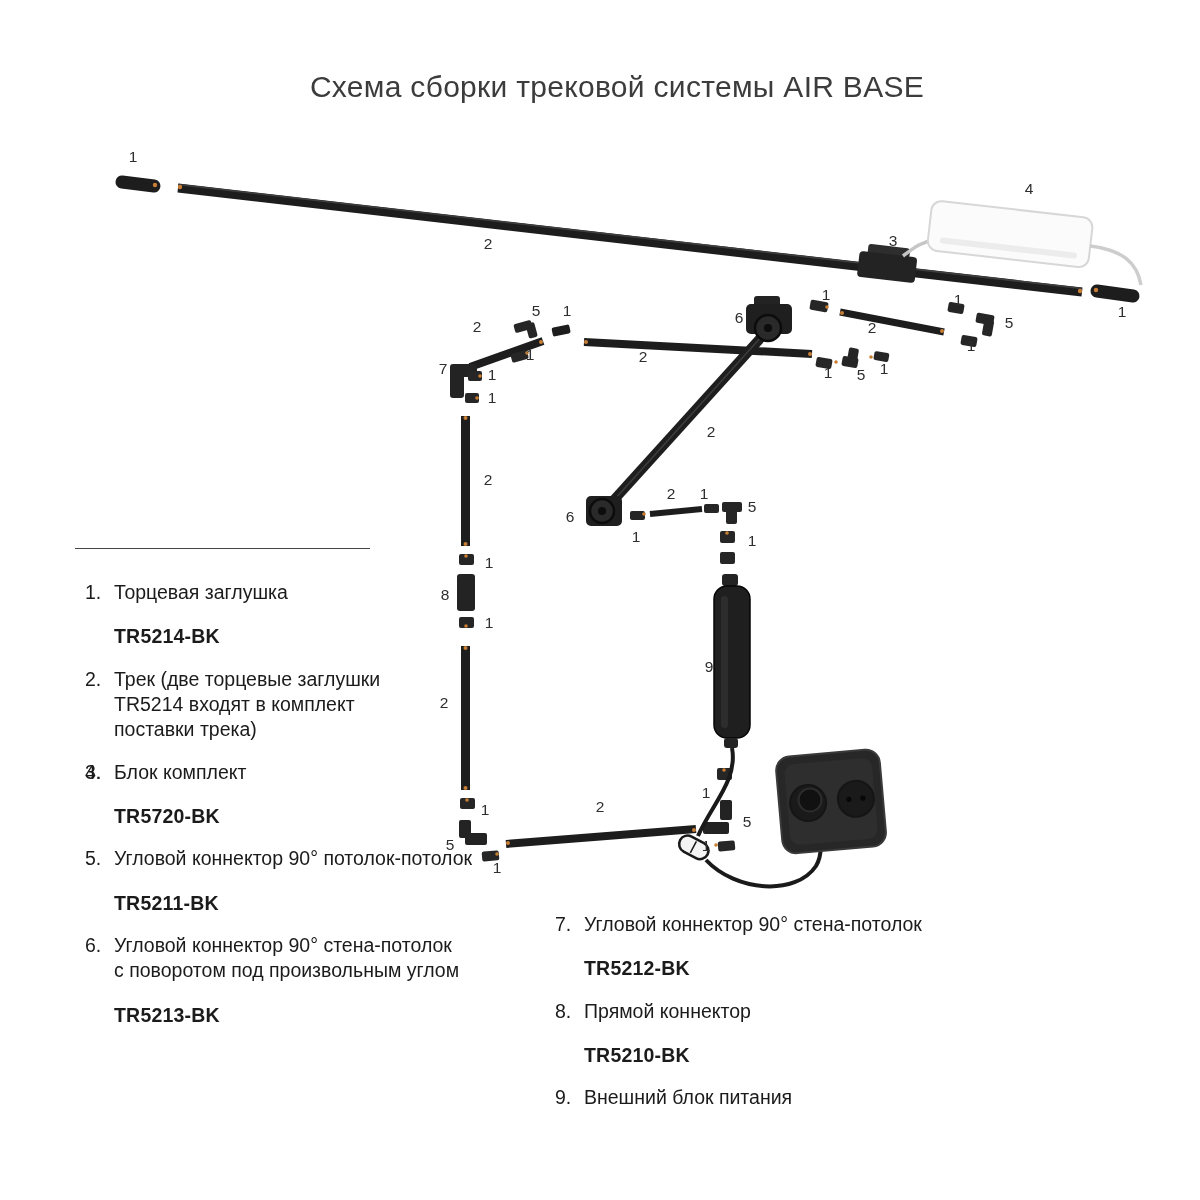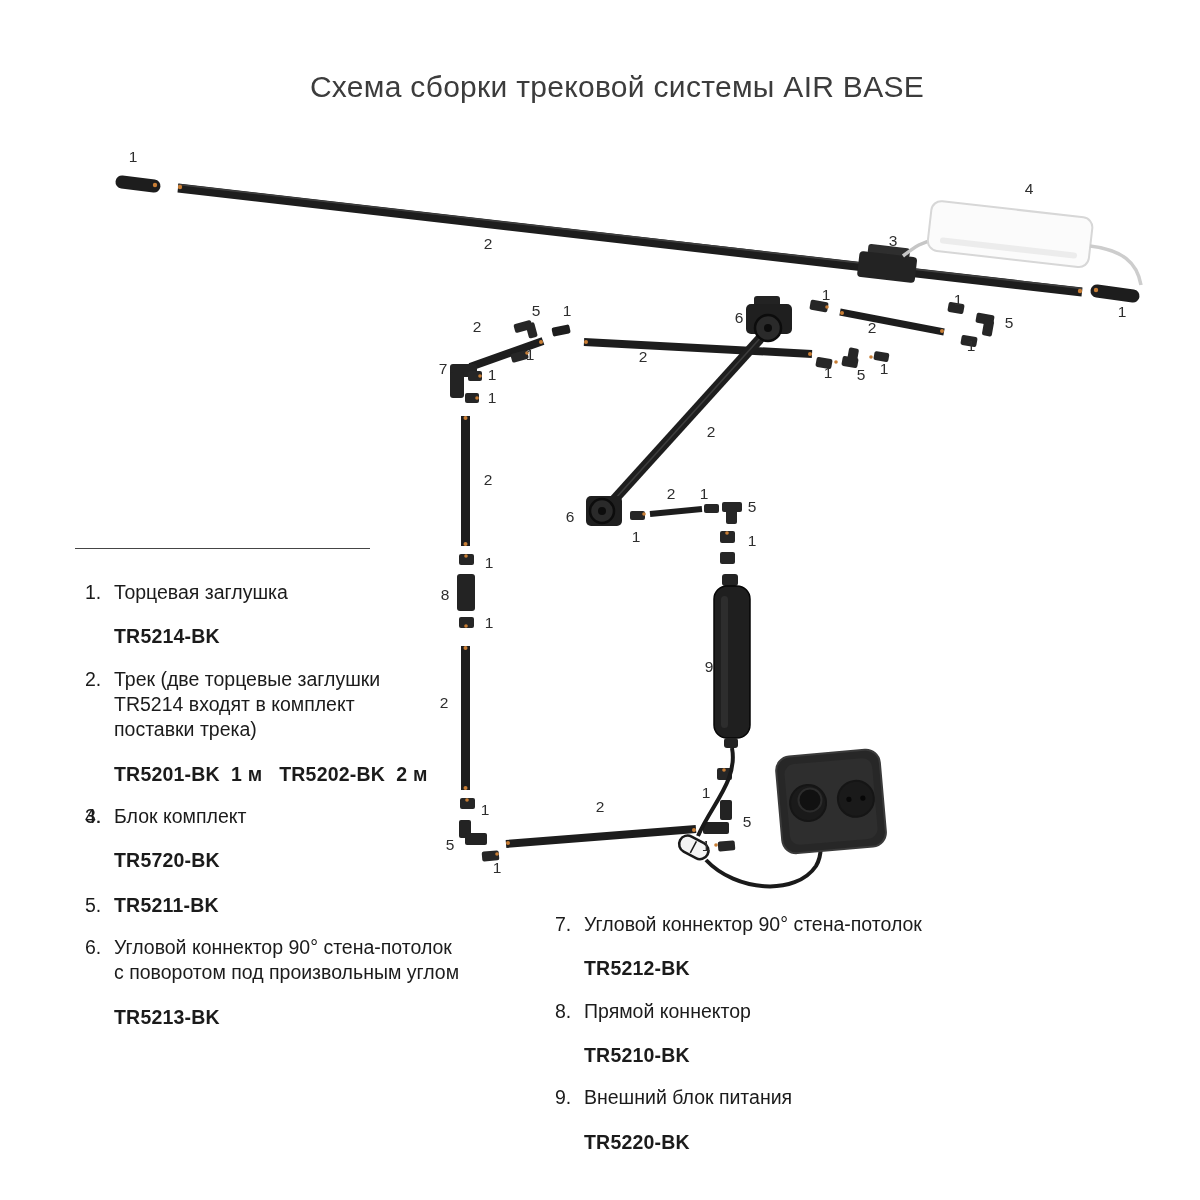--- a/index.html
+++ b/index.html
@@ -249,32 +249,32 @@
   <div class="lg-item">
     <span class="lg-num">1.</span>
     <span class="lg-text">Торцевая заглушка</span>
     <div class="lg-code">TR5214-BK</div>
   </div>
   <div class="lg-item">
     <span class="lg-num">2.</span>
     <span class="lg-text">Трек (две торцевые заглушки
 TR5214 входят в комплект
 поставки трека)</span>
-    <div class="lg-code">TR5201-BK  1 м   TR5202-BK  2 м</div>
   </div>
   <div class="lg-item">
     <span class="lg-num">3.</span>
   </div>
   <div class="lg-item">
     <span class="lg-num">4.</span>
     <span class="lg-text">Блок комплект</span>
     <div class="lg-code">TR5720-BK</div>
   </div>
   <div class="lg-item">
     <span class="lg-num">5.</span>
+    <span class="lg-text">Угловой коннектор 90° потолок-потолок</span>
     <div class="lg-code">TR5211-BK</div>
   </div>
   <div class="lg-item">
     <span class="lg-num">6.</span>
     <span class="lg-text">Угловой коннектор 90° стена-потолок
 с поворотом под произвольным углом</span>
     <div class="lg-code">TR5213-BK</div>
   </div>
 </div>
 
@@ -285,15 +285,14 @@
     <div class="lg-code">TR5212-BK</div>
   </div>
   <div class="lg-item">
     <span class="lg-num">8.</span>
     <span class="lg-text">Прямой коннектор</span>
     <div class="lg-code">TR5210-BK</div>
   </div>
   <div class="lg-item">
     <span class="lg-num">9.</span>
     <span class="lg-text">Внешний блок питания</span>
-    <div class="lg-code">TR5220-BK</div>
   </div>
 </div>
 
 </body></html>

